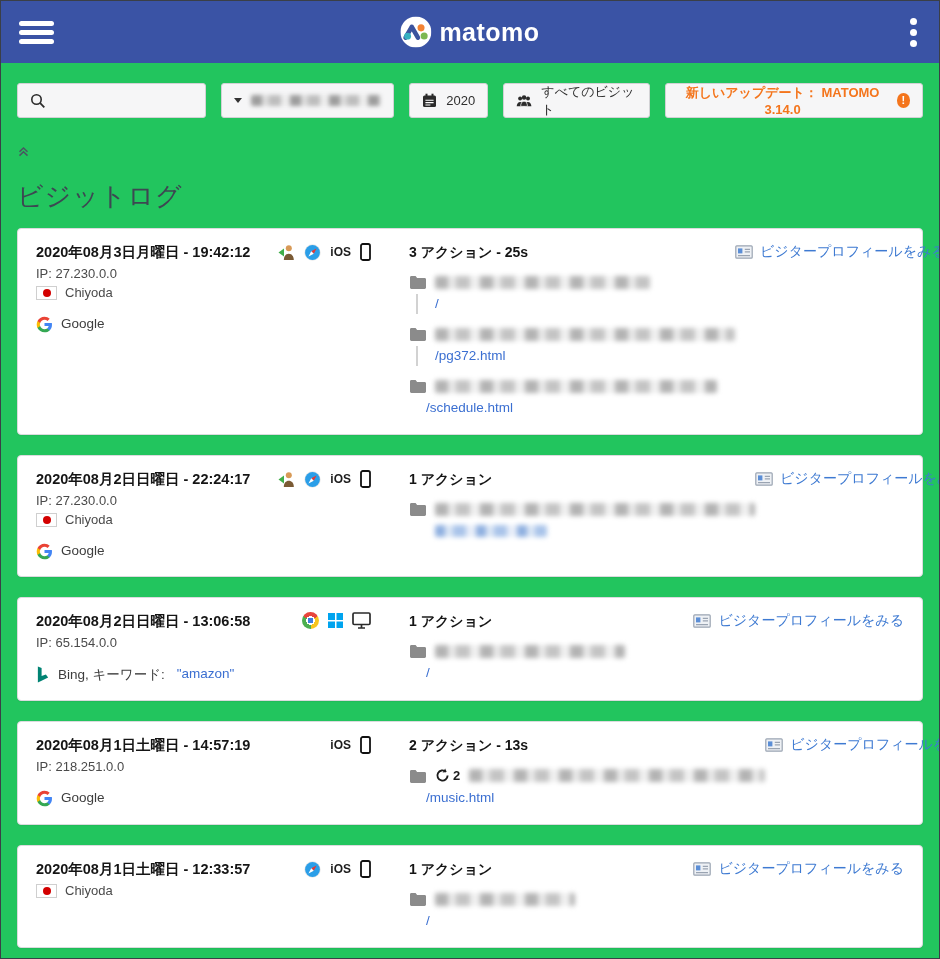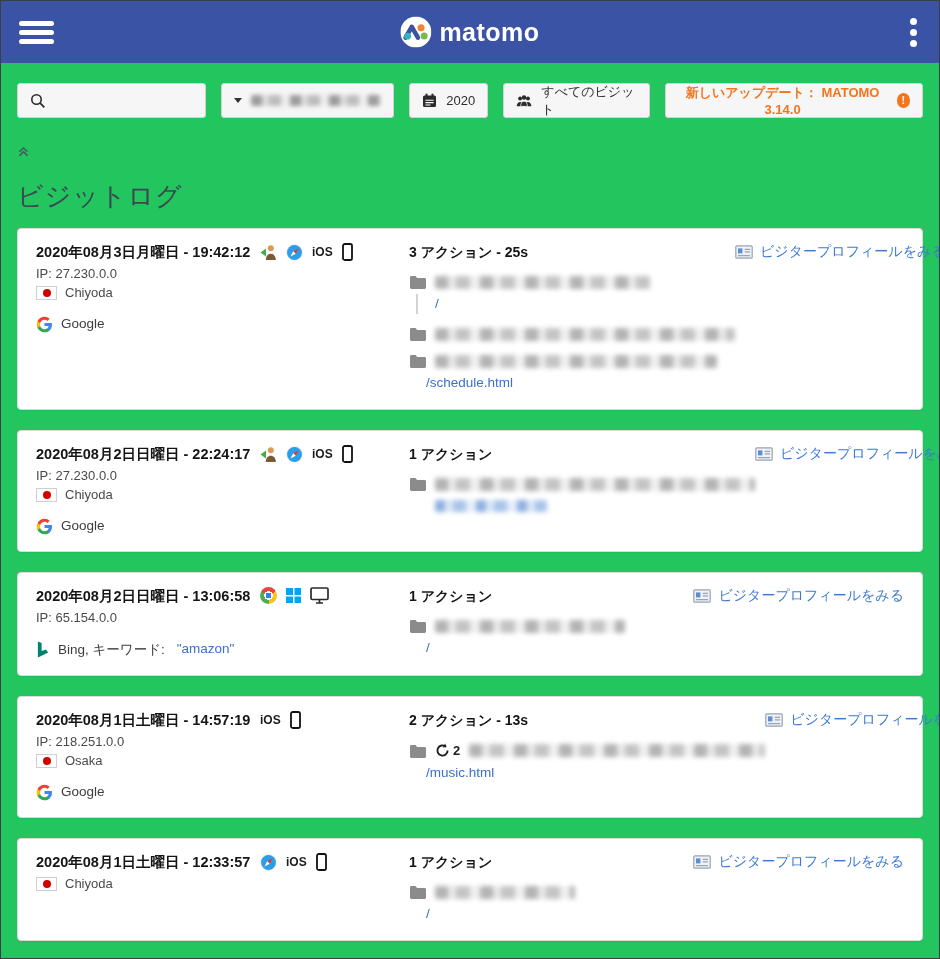--- a/index.html
+++ b/index.html
@@ -28,21 +28,21 @@
   .updatebox { margin-left:auto; color:#f4751c; font-weight:700; font-size:13px;text-align:center; }
   .excl { width:15px; height:15px; border-radius:50%; background:#f4751c; color:#fff; font-size:11px; font-weight:700; display:flex; align-items:center; justify-content:center; line-height:1; }
 
   .collapse-btn { margin:13px 0 0 16px; display:inline-block; cursor:pointer; }
   .page-title { margin:17px 16px 14px; font-size:26px; font-weight:400; color:#3d4752; letter-spacing:1px; }
 
   
   .card { margin:0 16px 20px; background:#fff; border:1px solid #dbdbde; border-radius:4px; box-shadow:0 1px 1px rgba(0,0,0,.05); padding:14px 18px 16px; display:grid; grid-template-columns:373px 1fr max-content; font-size:13px; color:#4a4a4a; }
   .col-left { position:relative; }
   .dt { font-weight:700; font-size:14.5px; color:#151515; }
-  .sysicons { position:absolute; left:224px; top:0; width:125px; display:flex; align-items:center; justify-content:flex-start; gap:9px; }
+  .sysicons { position:absolute; left:210px; top:0; width:125px; display:flex; align-items:center; justify-content:flex-end; gap:9px; }
   .os-label { font-size:12px; font-weight:700; color:#1c1c1c; }
   .ip-line { margin-top:4px; color:#4a4a4a; }
   .loc-line { margin-top:4px; display:flex; align-items:flex-end; gap:8px; color:#4a4a4a; }
   .flag { width:21px; height:14px; border:1px solid #cfcfcf; display:inline-block; position:relative; background:#fff; flex:0 0 auto; }
   .flag-jp::after { content:""; position:absolute; width:8px; height:8px; border-radius:50%; background:#d30000; left:50%; top:50%; transform:translate(-50%,-50%); }
   .flag-us { background:repeating-linear-gradient(180deg,#b22234 0 2px,#fff 2px 4px); }
   .flag-us::after { content:""; position:absolute; left:0; top:0; width:9px; height:7px; background:#3c3b6e; }
   .ref-line { margin-top:16px; display:flex; align-items:flex-start; gap:8px; font-size:13.5px; color:#3d3d3d; }
   .kw-link { color:#3b6fd1; text-decoration:none; margin-left:4px; }
 
@@ -199,20 +199,24 @@
             <a class="url" href="#">/</a>
           </div>
       </div>
       <div class="action">
         <div class="trow">
           <svg width="17" height="14" viewBox="0 0 17 14">
               <path d="M1 2.4C1 1.6 1.6 1 2.4 1h4.2l1.5 1.9h7.5c.8 0 1.4.6 1.4 1.4v8.3c0 .8-.6 1.4-1.4 1.4H2.4C1.6 14 1 13.4 1 12.6z" fill="#8b8b8b"></path>
             </svg>
           <span class="blur-bar" style="width:300px"></span>
         </div>
+        <div class="urow">
+            <span class="vbar"></span>
+            <a class="url" href="#">/pg372.html</a>
+          </div>
       </div>
       <div class="action">
         <div class="trow">
           <svg width="17" height="14" viewBox="0 0 17 14">
               <path d="M1 2.4C1 1.6 1.6 1 2.4 1h4.2l1.5 1.9h7.5c.8 0 1.4.6 1.4 1.4v8.3c0 .8-.6 1.4-1.4 1.4H2.4C1.6 14 1 13.4 1 12.6z" fill="#8b8b8b"></path>
             </svg>
           <span class="blur-bar" style="width:282px"></span>
         </div>
         <div class="urow nobar">
             <a class="url" href="#">/schedule.html</a>
@@ -346,24 +350,20 @@
   <div class="card">
     <div class="col-left">
       <div class="dt">2020年08月1日土曜日 - 14:57:19</div>
       <div class="sysicons">
         <span class="os-label">iOS</span>
         <svg width="11" height="18" viewBox="0 0 11 18">
           <rect x="1" y="1" width="9" height="16" rx="1.8" fill="none" stroke="#111" stroke-width="1.8"></rect>
         </svg>
       </div>
       <div class="ip-line">IP: 218.251.0.0</div>
-      <div class="loc-line">
-        <span class="flag flag-jp"></span>
-        <span>Osaka</span>
-      </div>
       <div class="ref-line">
         <svg width="17" height="17" viewBox="0 0 48 48">
           <path fill="#4285F4" d="M45.12 24.5c0-1.56-.14-3.06-.4-4.5H24v8.51h11.84c-.51 2.75-2.06 5.08-4.39 6.64v5.52h7.11c4.16-3.83 6.56-9.47 6.56-16.17z"></path>
           <path fill="#34A853" d="M24 46c5.94 0 10.92-1.97 14.56-5.33l-7.11-5.52c-1.97 1.32-4.49 2.1-7.45 2.1-5.73 0-10.58-3.87-12.31-9.07H4.34v5.7C7.96 41.07 15.4 46 24 46z"></path>
           <path fill="#FBBC05" d="M11.69 28.18C11.25 26.86 11 25.45 11 24s.25-2.86.69-4.18v-5.7H4.34C2.85 17.09 2 20.45 2 24c0 3.55.85 6.91 2.34 9.88l7.35-5.7z"></path>
           <path fill="#EA4335" d="M24 10.75c3.23 0 6.13 1.11 8.41 3.29l6.31-6.31C34.91 4.18 29.93 2 24 2 15.4 2 7.96 6.93 4.34 14.12l7.35 5.7c1.73-5.2 6.58-9.07 12.31-9.07z"></path>
         </svg>
         <span>Google</span>
       </div>
     </div>

